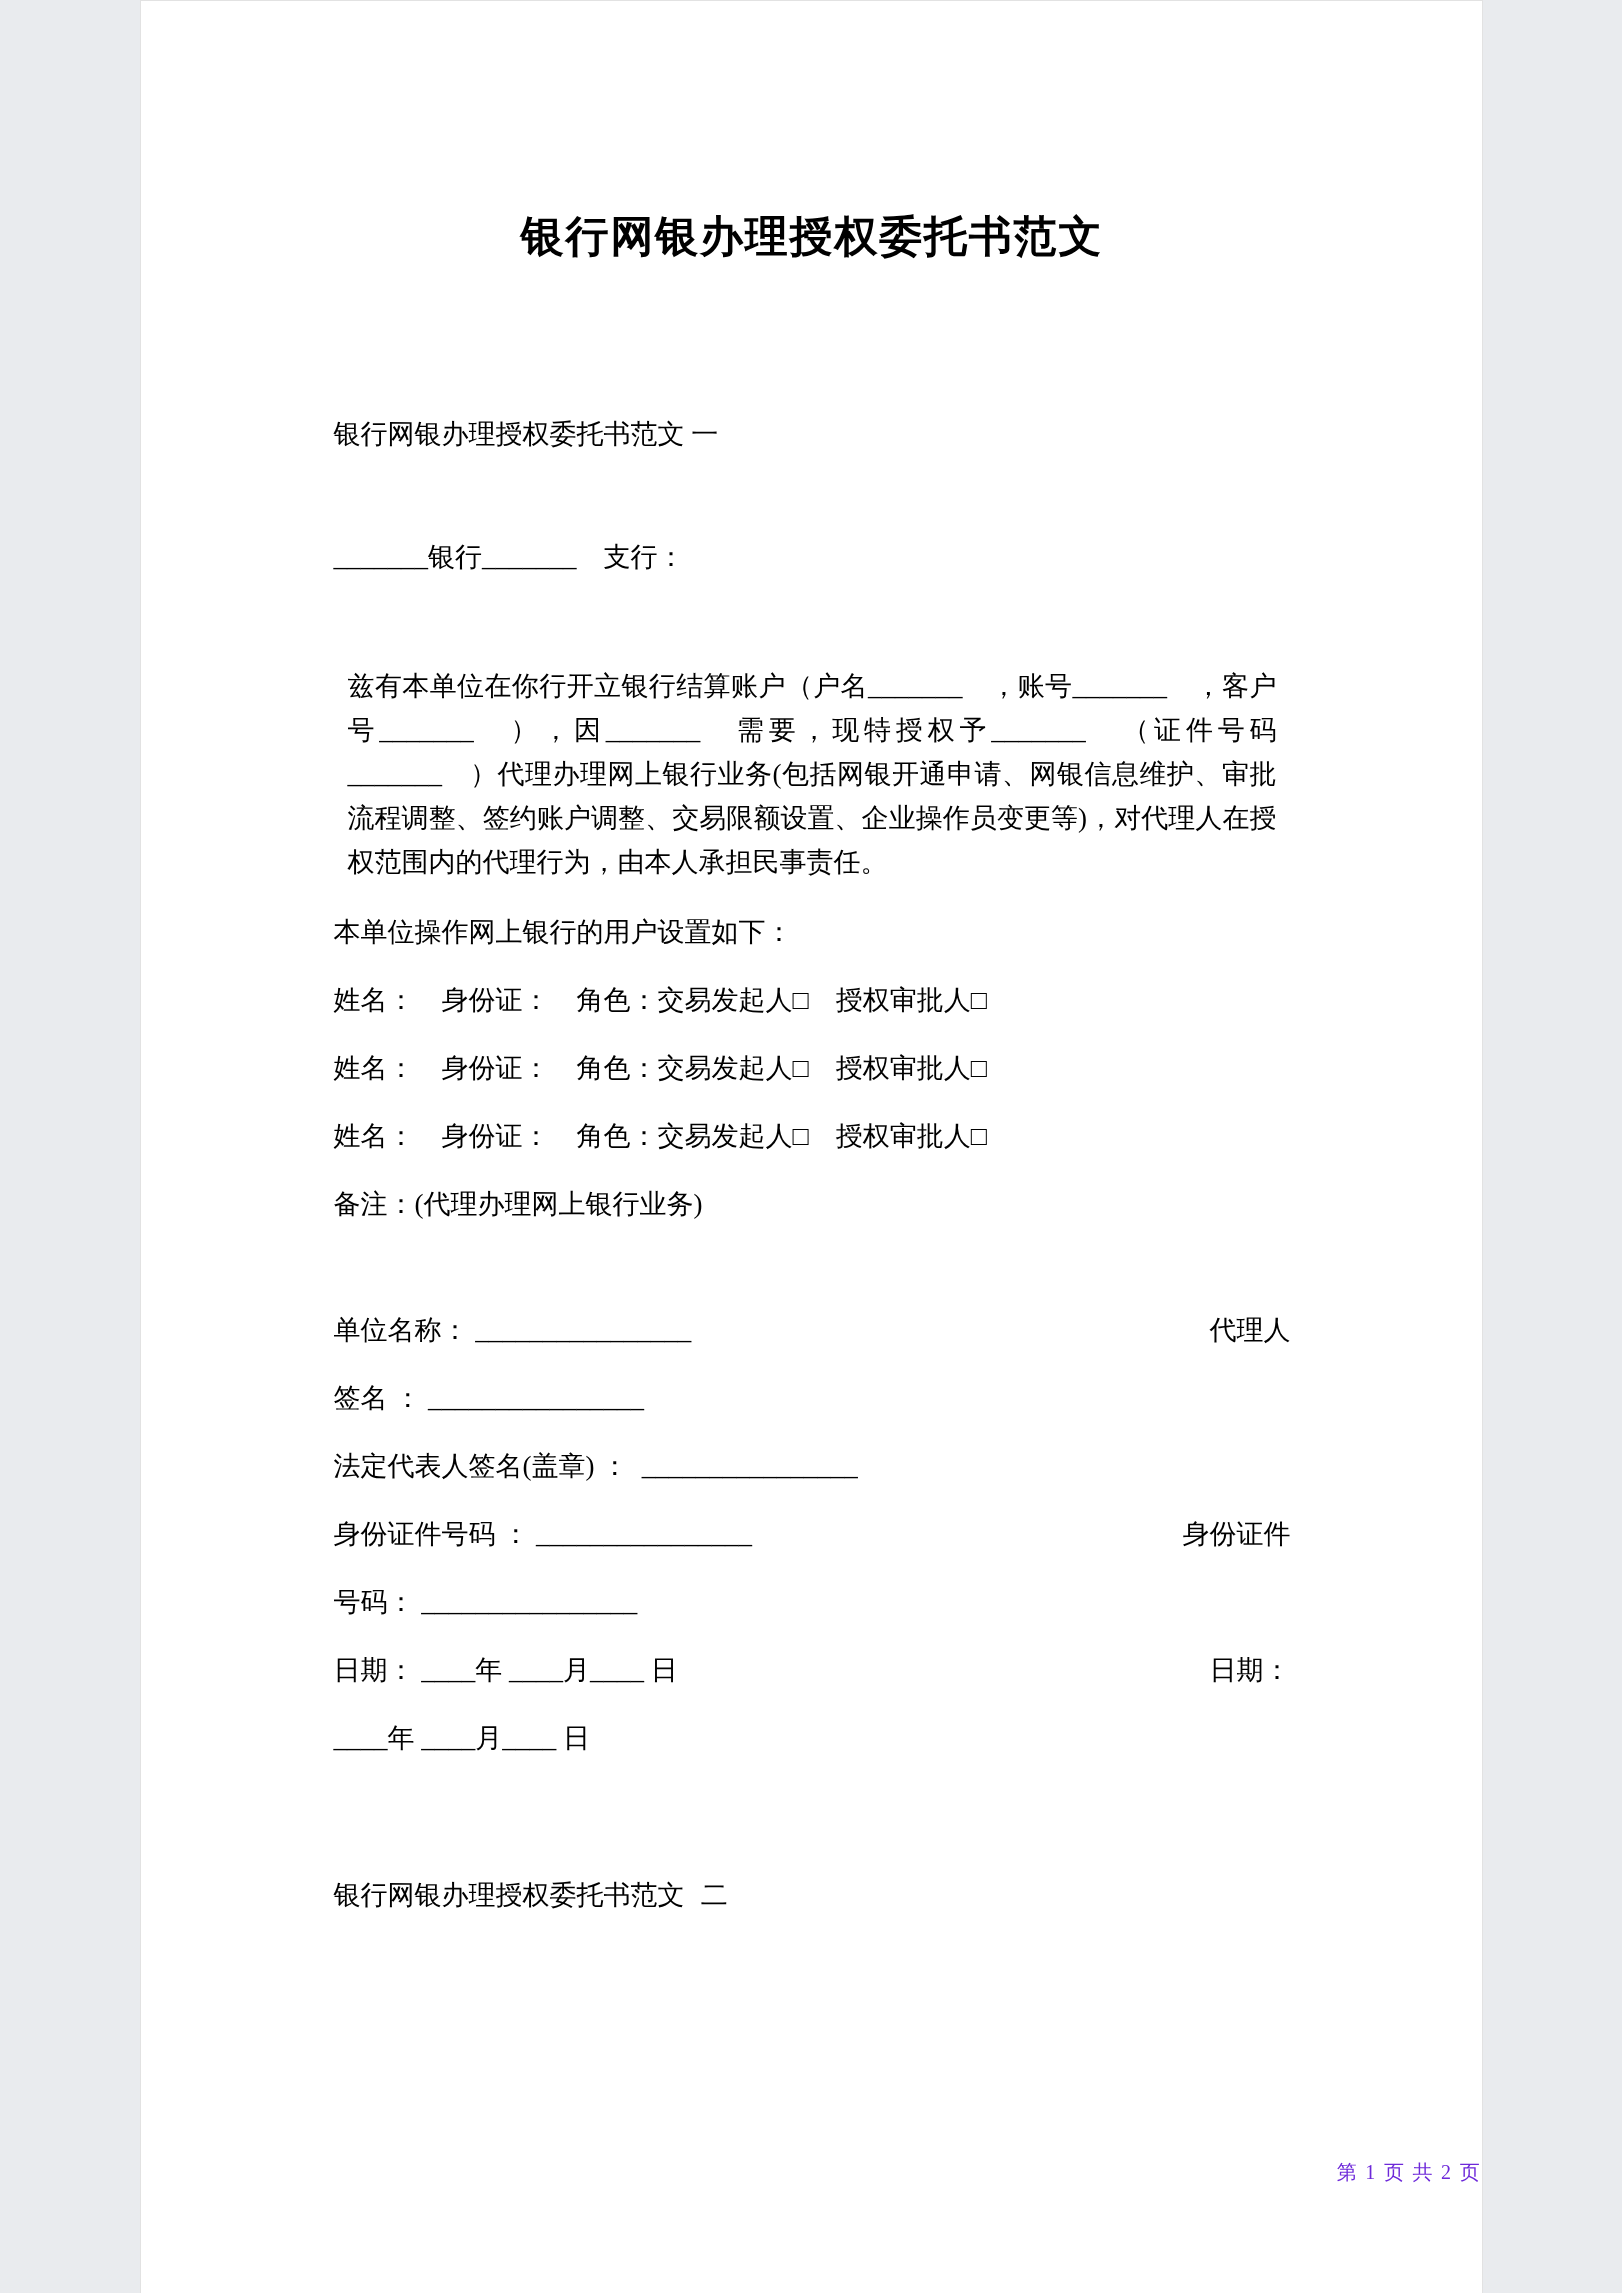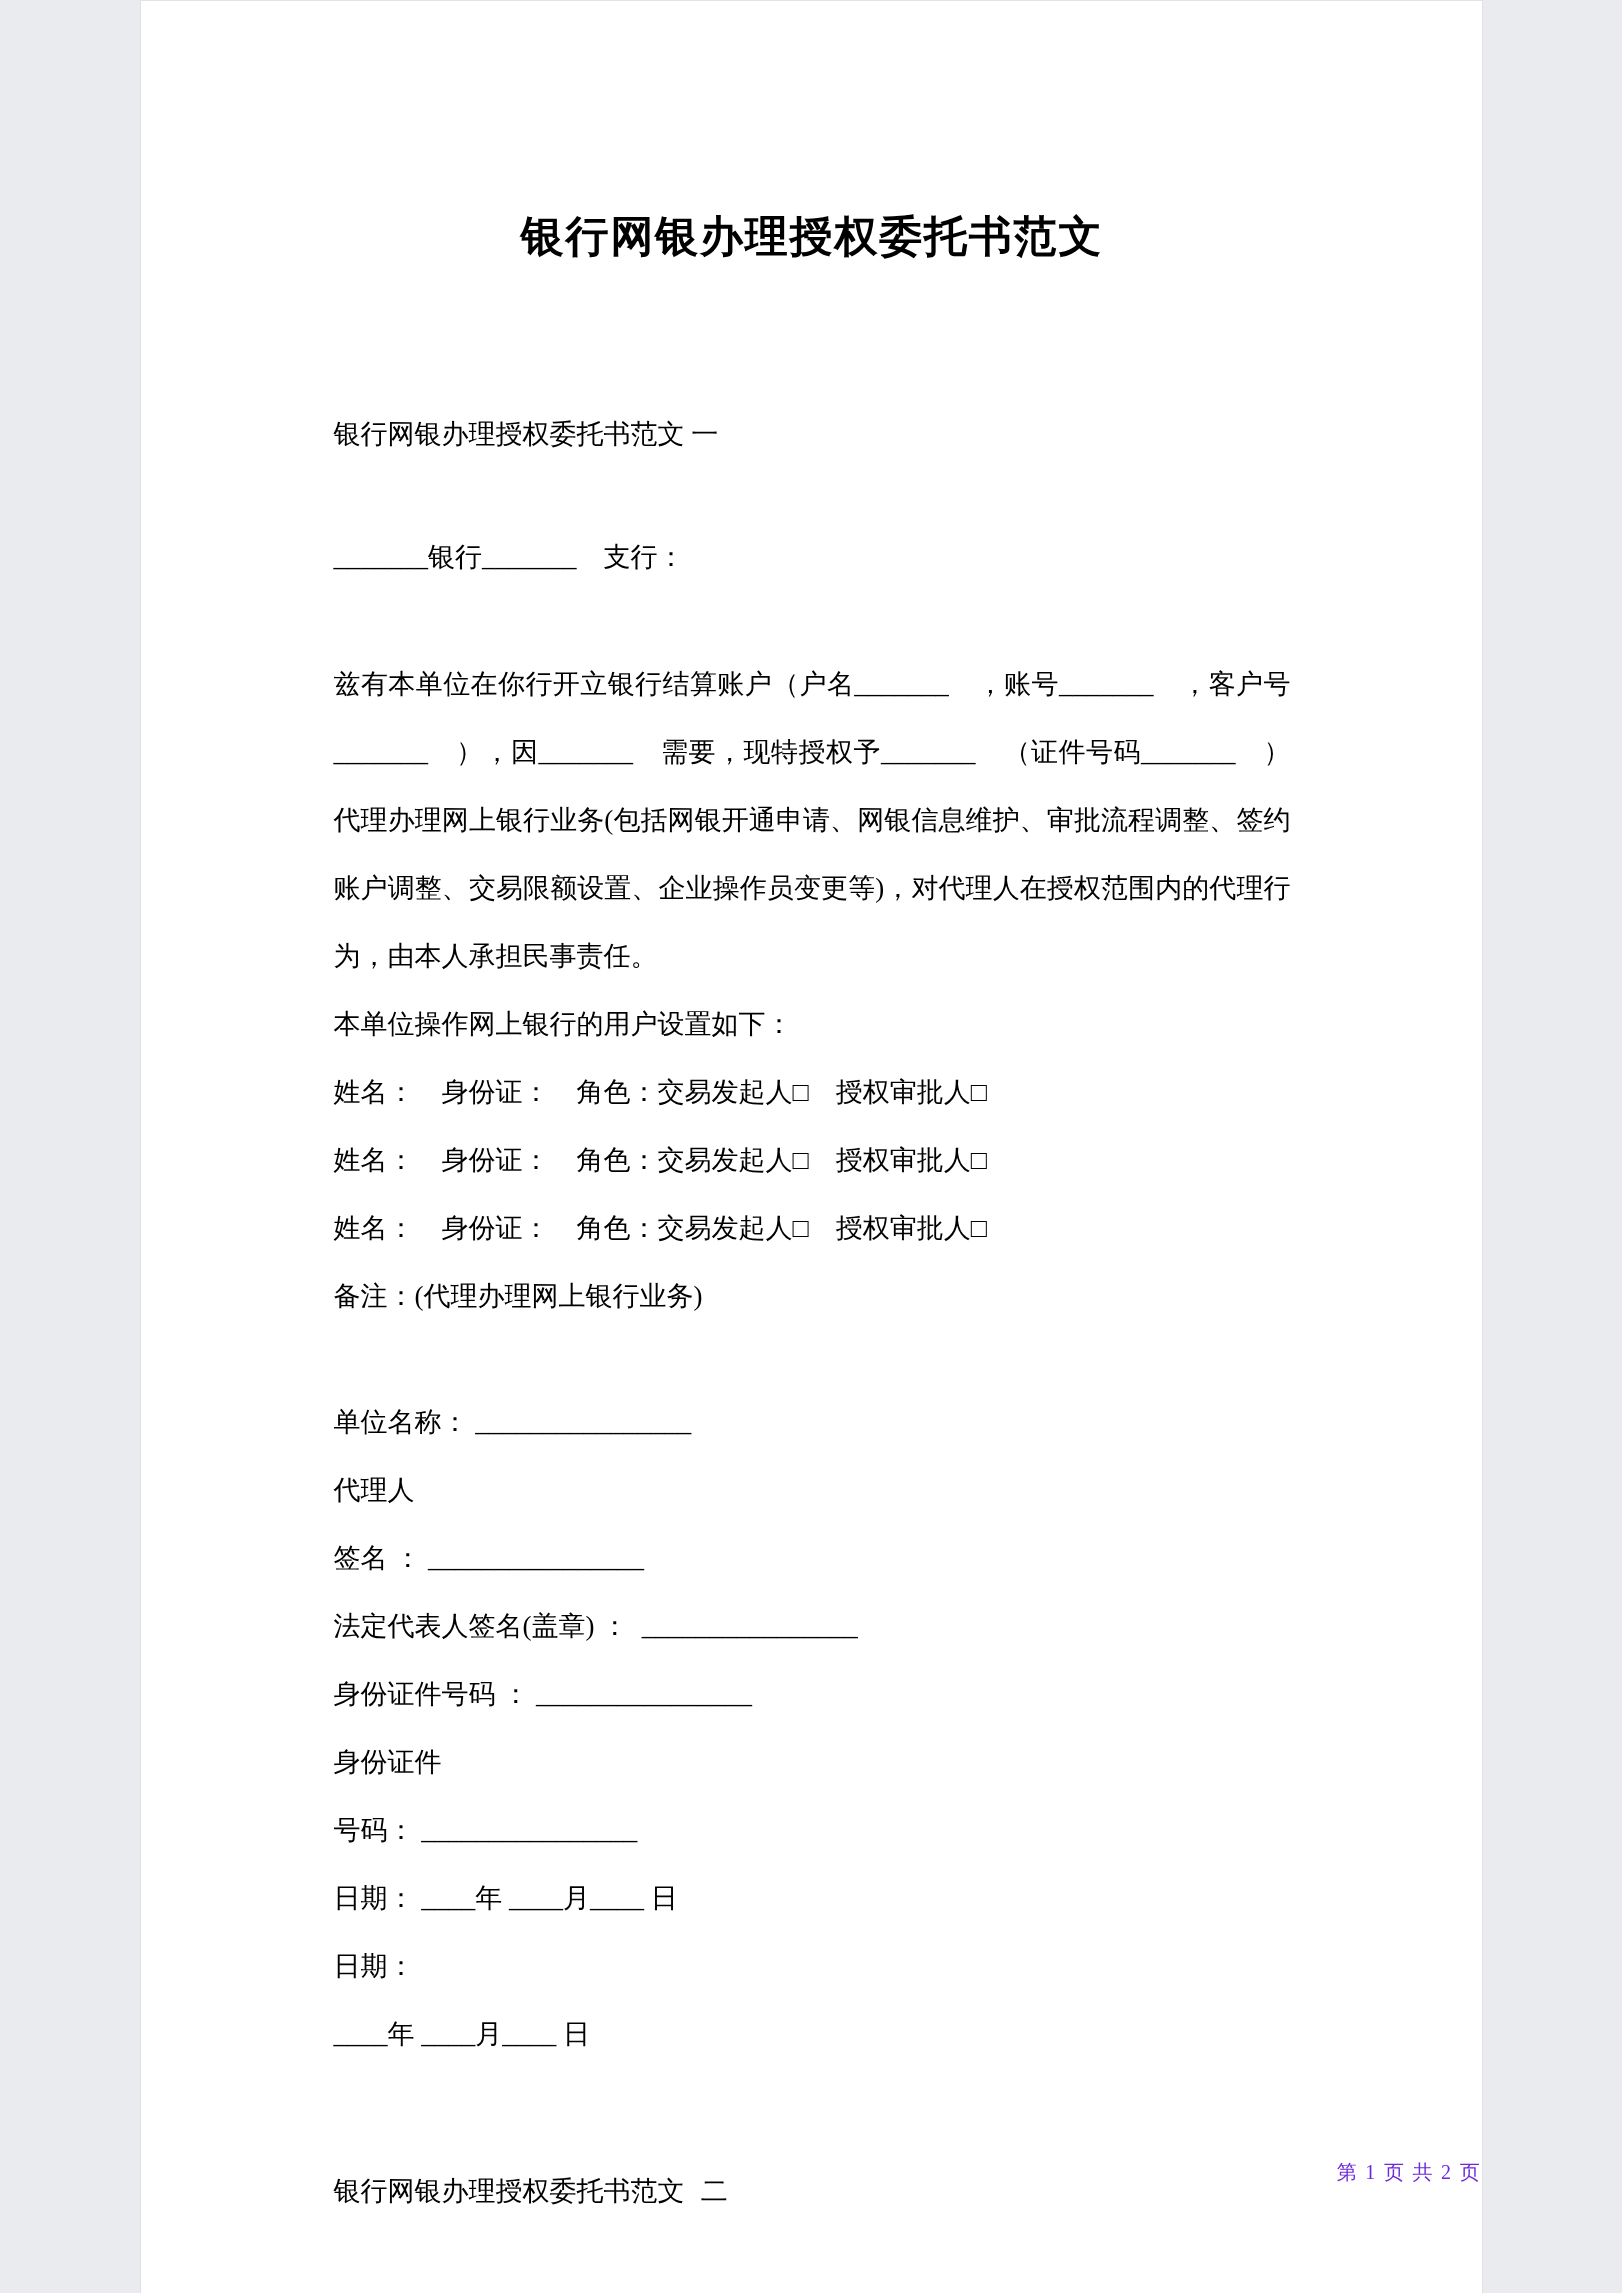--- a/index.html
+++ b/index.html
@@ -28,37 +28,36 @@
     line-height: 1.25;
     letter-spacing: 1.8px;
   }
   .line {
     margin: 0;
     font-size: 27px;
     line-height: 68px;
     white-space: pre-wrap;
   }
   .para {
-    margin: 0;
+    margin: 14px;
     font-size: 27px;
-    line-height: 68px;
+    line-height: 44px;
     text-align: justify;
     text-justify: inter-ideograph;
     white-space: pre-wrap;
   }
   .gap-60 { height: 55px; }
   .gap-65 { height: 59px; }
   .sig-block { margin-top: 58px; }
   .sig-row {
     display: flex;
     justify-content: space-between;
     align-items: baseline;
     font-size: 27px;
     line-height: 68px;
-    flex-direction: column;
   }
   .sig-left  { white-space: pre-wrap; }
   .sig-right { white-space: pre-wrap; text-align: right; }
   .section-two { margin-top: 91px; font-family: Liberation Mono, monospace; }
   .footer {
     position: absolute;
     left: 0;
     right: 0;
     bottom: 107px;
     text-align: right;

